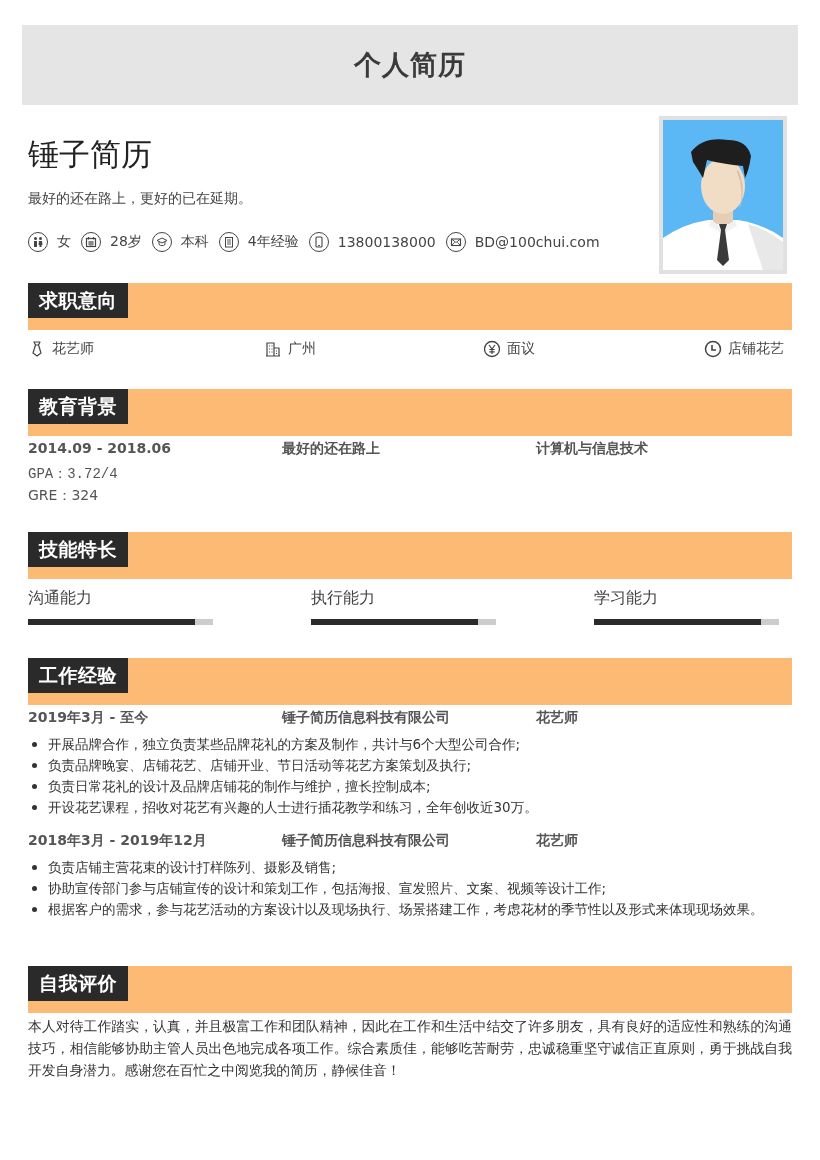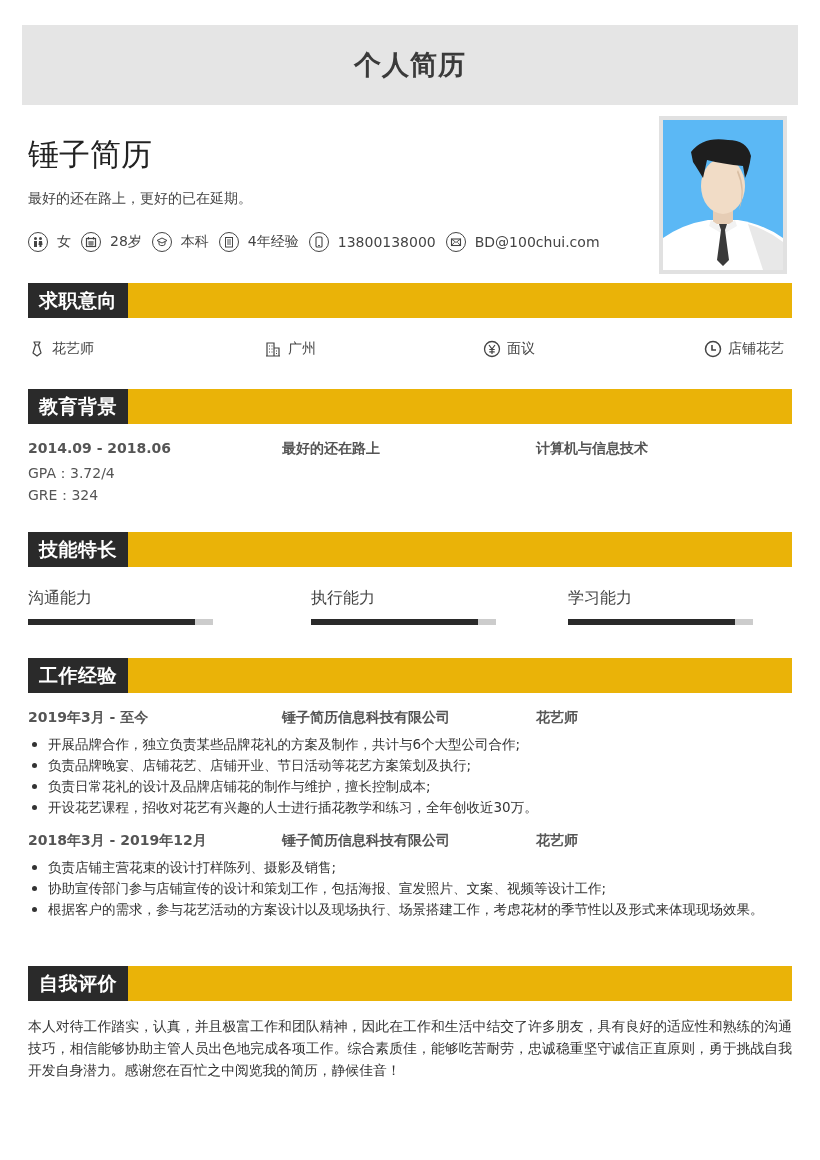--- a/index.html
+++ b/index.html
@@ -13,21 +13,21 @@
   .motto { position: absolute; left: 28px; top: 190px; font-size: 14px; color: #444; }
 
   .info-row { position: absolute; left: 28px; top: 231px; display: flex; align-items: center; font-size: 14px; color: #444; height: 22px; }
   .info-item { display: flex; align-items: center; margin-right: 10px; }
   .info-icon { width: 20px; height: 20px; border: 1.4px solid #444; border-radius: 50%; display: inline-flex; align-items: center; justify-content: center; margin-right: 9px; }
   .info-icon svg { width: 12px; height: 12px; }
 
   .photo { position: absolute; left: 659px; top: 116px; width: 128px; height: 158px; border: 4px solid #e1e1e1; background: #ffffff; }
   .photo svg { width: 100%; height: 100%; display: block; }
 
-  .section-header { position: absolute; left: 28px; width: 764px; height: 35px; background: #eab308; }
+  .section-header { position: absolute; left: 28px; width: 764px; height: 47px; background: #fdba74; }
   .section-header .label { position: absolute; left: 0; top: 0; width: 100px; height: 35px; background: #2a2a2a; color: #ffffff; font-size: 19px; font-weight: bold; display: flex; align-items: center; justify-content: center; letter-spacing: 0.5px; }
 
   .intent-row { position: absolute; left: 28px; top: 338px; width: 760px; height: 22px; font-size: 14px; color: #444; }
   .intent-item { position: absolute; top: 0; display: flex; align-items: center; height: 22px; }
   .intent-item svg { width: 18px; height: 18px; margin-right: 6px; }
 
   .edu-row { position: absolute; left: 28px; top: 440px; width: 764px; font-size: 14px; font-weight: bold; color: #555; }
   .edu-row span { position: absolute; top: 0; white-space: nowrap; }
   .edu-line { position: absolute; left: 28px; font-size: 14px; color: #555; }
 
@@ -162,39 +162,39 @@
 </div>
 
 <div class="section-header" style="top:389px;">
   <div class="label">教育背景</div>
 </div>
 <div class="edu-row">
   <span style="left:0;">2014.09 - 2018.06</span>
   <span style="left:254px;">最好的还在路上</span>
   <span style="left:508px;">计算机与信息技术</span>
 </div>
-<div class="edu-line" style="top:465px;">GPA：3.72/4</div>
+<div class="edu-line" style="top:465px;font-family:Liberation Mono, monospace;">GPA：3.72/4</div>
 <div class="edu-line" style="top:487px;">GRE：324</div>
 
 <div class="section-header" style="top:532px;">
   <div class="label">技能特长</div>
 </div>
 <div class="skill" style="left:28px;">
   <span class="skill-name">沟通能力</span>
   <div class="bar">
       <div class="fill" style="width:90%;"></div>
     </div>
 </div>
 <div class="skill" style="left:311px;">
   <span class="skill-name">执行能力</span>
   <div class="bar">
       <div class="fill" style="width:90%;"></div>
     </div>
 </div>
-<div class="skill" style="left:568px;">
+<div class="skill" style="left:594px;">
   <span class="skill-name">学习能力</span>
   <div class="bar">
       <div class="fill" style="width:90%;"></div>
     </div>
 </div>
 
 <div class="section-header" style="top:658px;">
   <div class="label">工作经验</div>
 </div>
 

